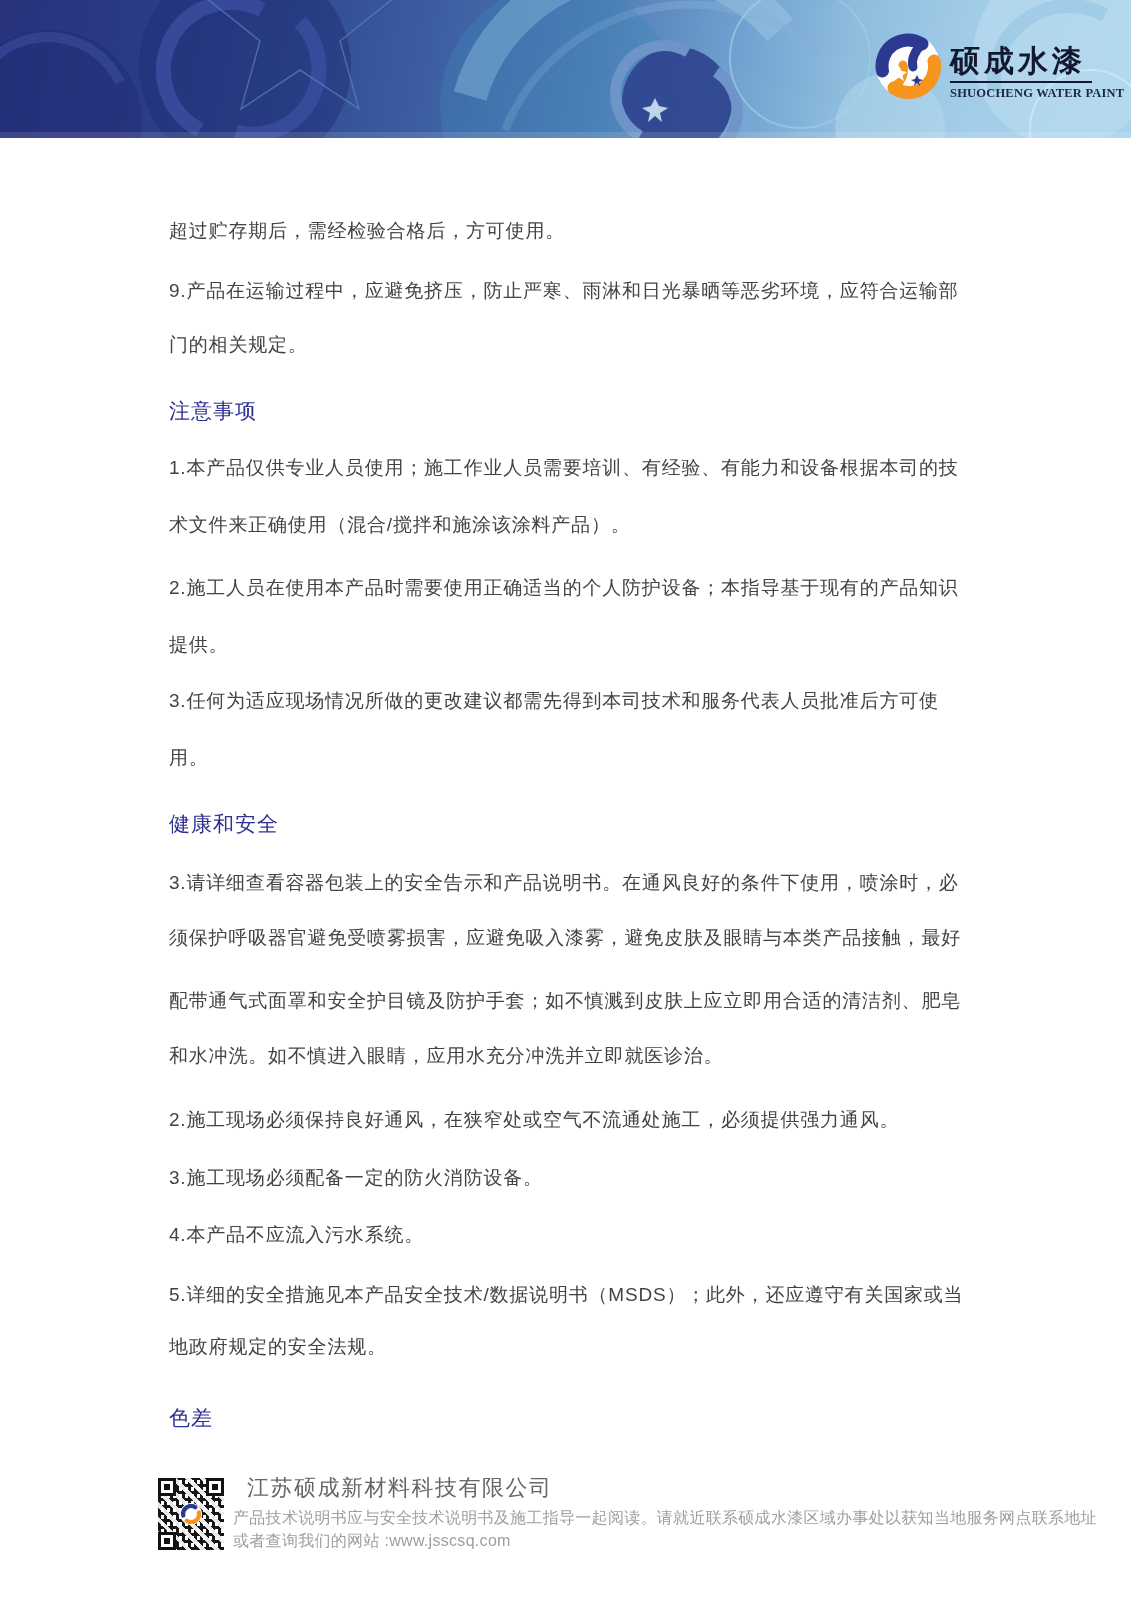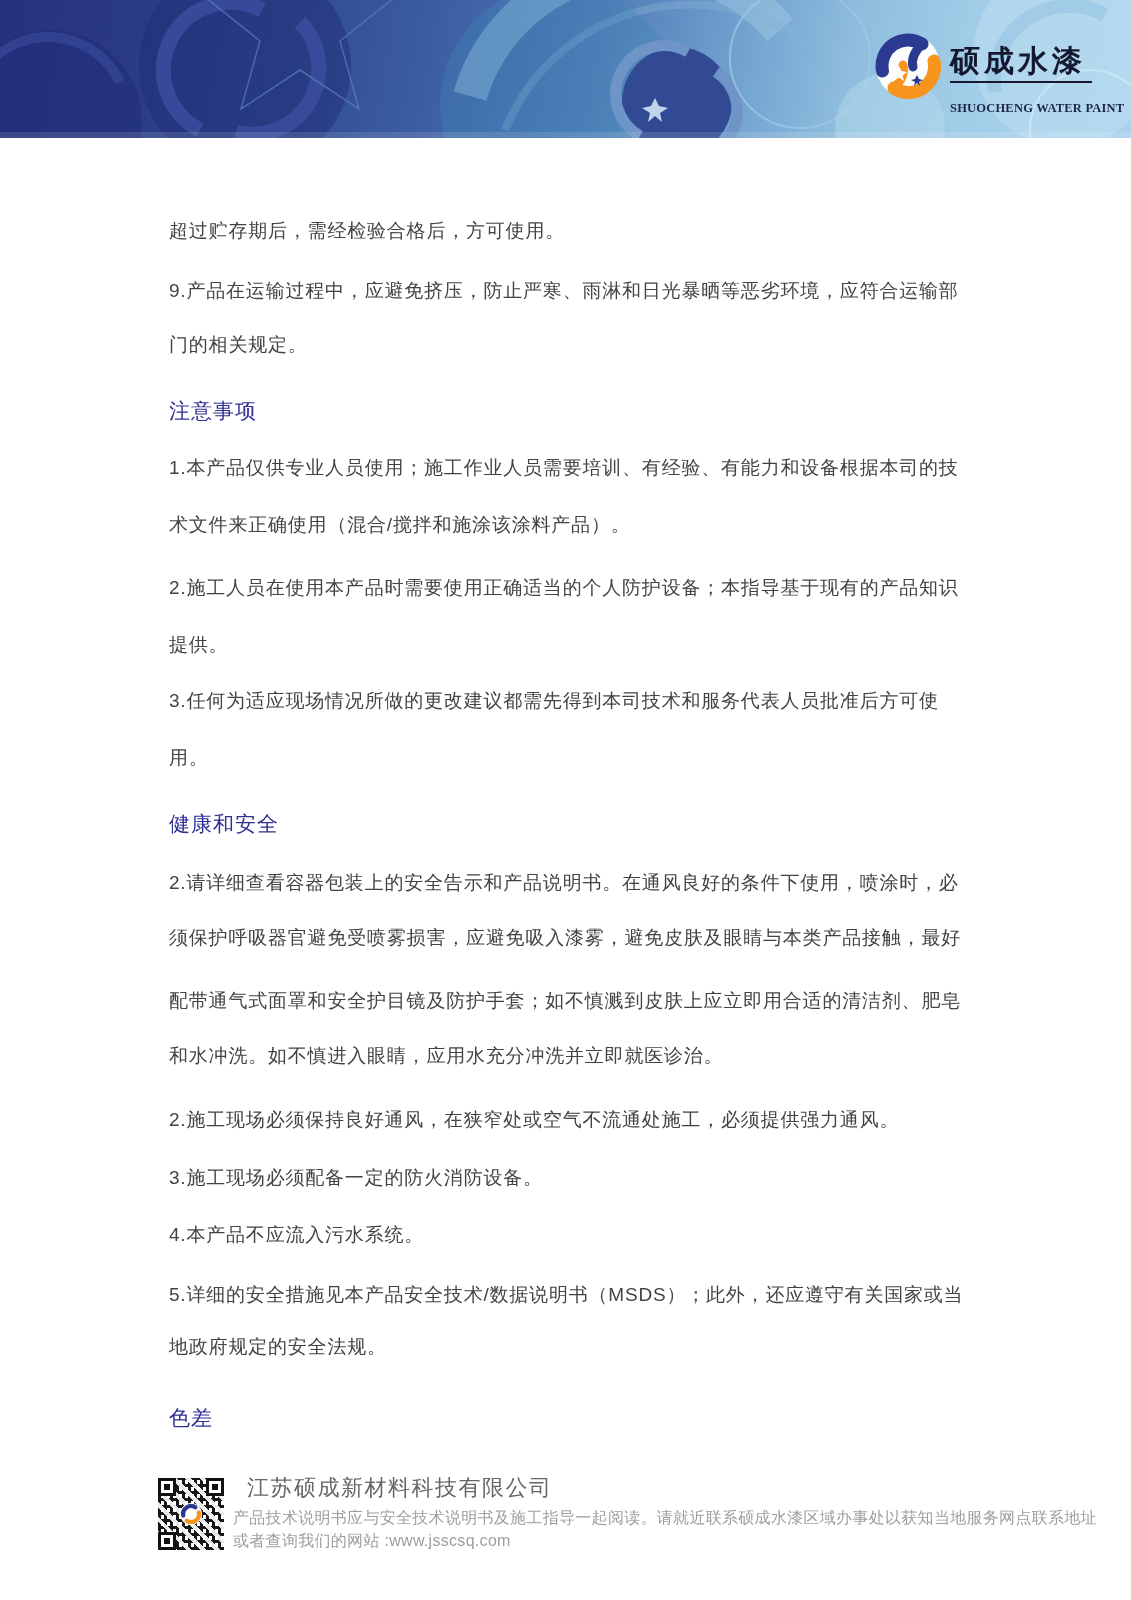--- a/index.html
+++ b/index.html
@@ -25,21 +25,21 @@
   .logo-text { display:flex; flex-direction:column; margin-top:11px; }
   .logo-title {
     font-family:"Liberation Serif","DejaVu Serif",serif;
     font-size:30px; font-weight:700; color:#14182e; letter-spacing:4px;
     line-height:1.1; white-space:nowrap;
   }
   .logo-rule { width:142px; height:2px; background:#15182e; margin-top:4px; }
   .logo-subtitle {
     font-family:"Liberation Serif","DejaVu Serif",serif;
     font-size:12.5px; font-weight:700; color:#1c2747; letter-spacing:0.2px;
-    margin-top:18px; white-space:nowrap;
+    margin-top:3px; white-space:nowrap;
   }
   
   .content { position:absolute; left:169px; top:0; width:850px; }
   .line {
     position:absolute; left:0; height:57px; line-height:57px;
     white-space:nowrap;
   }
   .body-line { font-size:19px; letter-spacing:0.8px; color:#434343; }
   .heading-line { font-size:21px; letter-spacing:1px; color:#2f3193; }
   
@@ -129,21 +129,21 @@
   <div class="line body-line" style="top:262px">9.产品在运输过程中，应避免挤压，防止严寒、雨淋和日光暴晒等恶劣环境，应符合运输部</div>
   <div class="line body-line" style="top:316px">门的相关规定。</div>
   <div class="line heading-line" style="top:382px">注意事项</div>
   <div class="line body-line" style="top:439px">1.本产品仅供专业人员使用；施工作业人员需要培训、有经验、有能力和设备根据本司的技</div>
   <div class="line body-line" style="top:496px">术文件来正确使用（混合/搅拌和施涂该涂料产品）。</div>
   <div class="line body-line" style="top:559px">2.施工人员在使用本产品时需要使用正确适当的个人防护设备；本指导基于现有的产品知识</div>
   <div class="line body-line" style="top:616px">提供。</div>
   <div class="line body-line" style="top:672px">3.任何为适应现场情况所做的更改建议都需先得到本司技术和服务代表人员批准后方可使</div>
   <div class="line body-line" style="top:729px">用。</div>
   <div class="line heading-line" style="top:795px">健康和安全</div>
-  <div class="line body-line" style="top:854px">2.请详细查看容器包装上的安全告示和产品说明书。在通风良好的条件下使用，喷涂时，必</div>
+  <div class="line body-line" style="top:854px">3.请详细查看容器包装上的安全告示和产品说明书。在通风良好的条件下使用，喷涂时，必</div>
   <div class="line body-line" style="top:909px">须保护呼吸器官避免受喷雾损害，应避免吸入漆雾，避免皮肤及眼睛与本类产品接触，最好</div>
   <div class="line body-line" style="top:972px">配带通气式面罩和安全护目镜及防护手套；如不慎溅到皮肤上应立即用合适的清洁剂、肥皂</div>
   <div class="line body-line" style="top:1027px">和水冲洗。如不慎进入眼睛，应用水充分冲洗并立即就医诊治。</div>
   <div class="line body-line" style="top:1091px">2.施工现场必须保持良好通风，在狭窄处或空气不流通处施工，必须提供强力通风。</div>
   <div class="line body-line" style="top:1149px">3.施工现场必须配备一定的防火消防设备。</div>
   <div class="line body-line" style="top:1206px">4.本产品不应流入污水系统。</div>
   <div class="line body-line" style="top:1266px">5.详细的安全措施见本产品安全技术/数据说明书（MSDS）；此外，还应遵守有关国家或当</div>
   <div class="line body-line" style="top:1318px">地政府规定的安全法规。</div>
   <div class="line heading-line" style="top:1389px">色差</div>
 </div>

